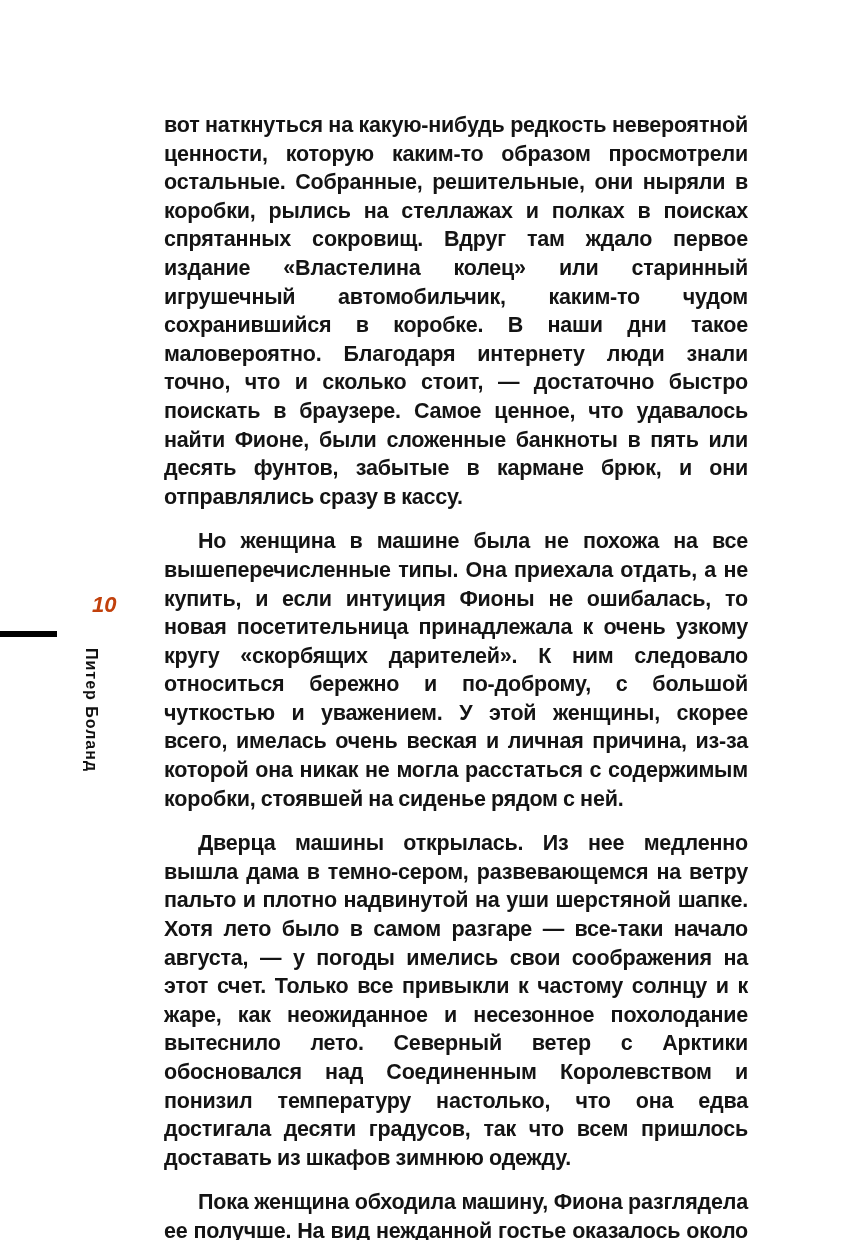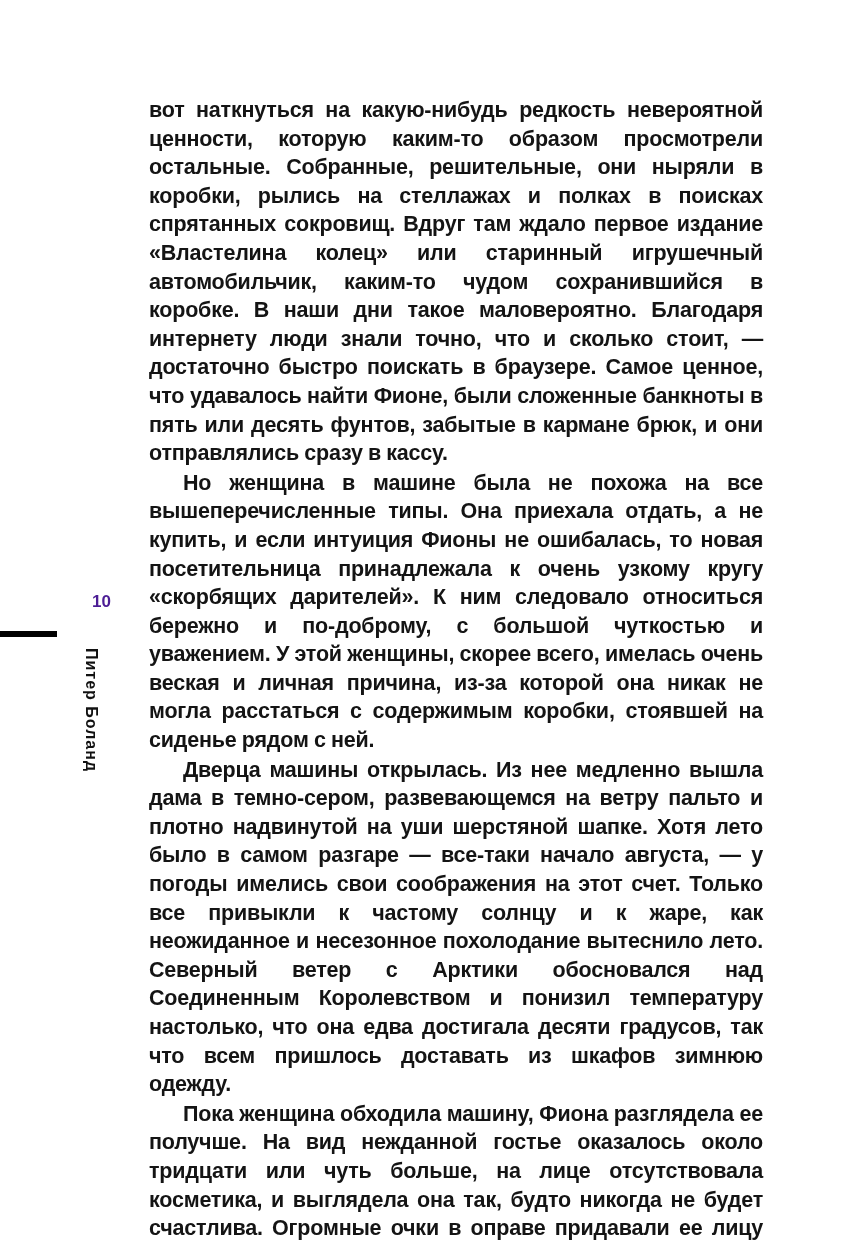--- a/index.html
+++ b/index.html
@@ -22,33 +22,34 @@
     width: 616px;
     color: #141414;
     font-weight: 700;
     font-size: 21.5px;
     line-height: 28.6px;
     text-align: justify;
     letter-spacing: -0.2px;
     word-spacing: -0.5px;
   }
   .text-block p {
-    margin: 1px;
+    margin: 16px;
     text-indent: 34px;
   }
   .text-block p.no-indent {
     text-indent: 0;
   }
   .page-number {
     position: absolute;
     left: 92px;
     top: 592px;
-    color: #4c1d95;
+    color: #c2410c;
     font-weight: 700;
-    font-size: 17px;
+    font-size: 22px;
+    font-style: italic;
   }
   .margin-rule {
     position: absolute;
     left: 0;
     top: 631px;
     width: 57px;
     height: 6px;
     background: #000000;
   }
   .author-vertical {

